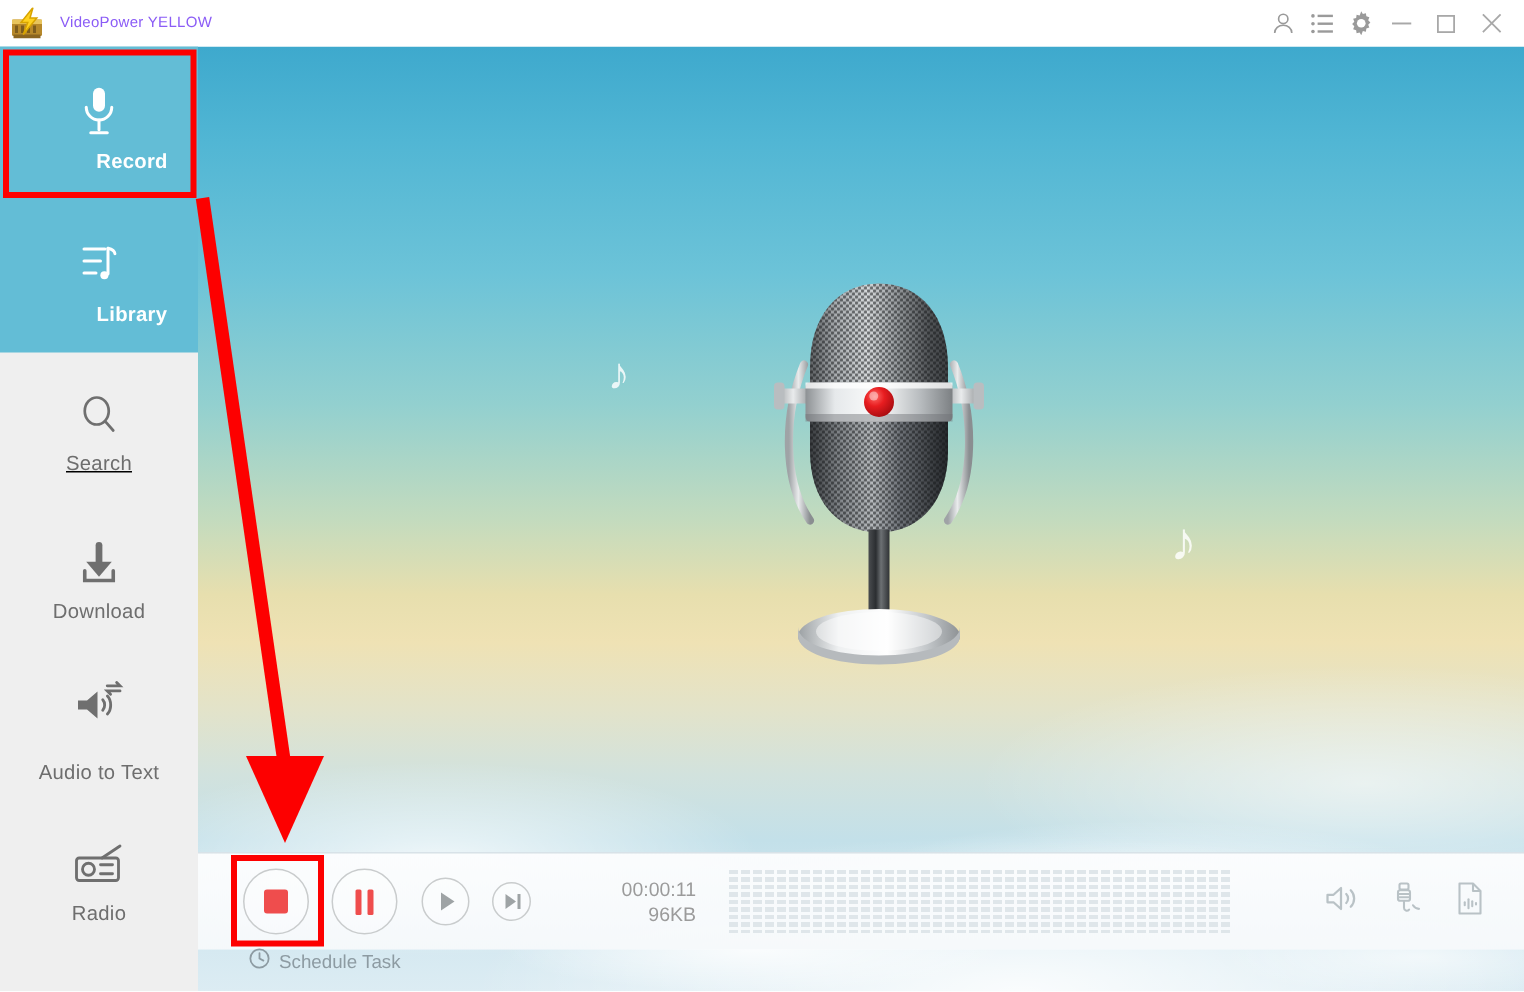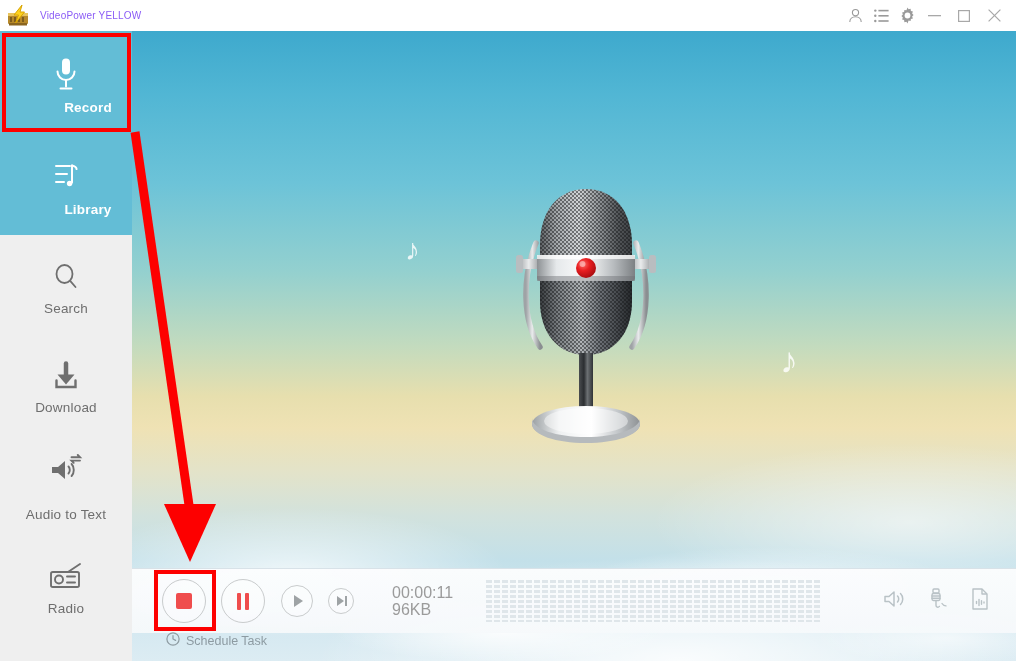--- a/index.html
+++ b/index.html
@@ -100,21 +100,21 @@
     background: #63bdd6;
   }
   .nav-item.active .nav-icon { color: #ffffff; }
   .nav-item.active .nav-label {
     color: #ffffff;
     font-weight: bold;
     margin-left: 44px;
   }
   #nav-0 { height: 103px; }
   #nav-1 { height: 101px; }
-  #nav-2 { height: 98px; }
+  #nav-2 { height: 98px; text-decoration: underline; }
   #nav-3 { height: 100px; }
   #nav-4 { height: 101px; gap: 12px; }
   #nav-5 { height: 100px; }
 
   
   .content {
     position: absolute;
     left: 132px; top: 31px;
     width: 884px;
     height: 630px;
@@ -219,22 +219,22 @@
     margin-left: 1px;
   }
   .endbar {
     width: 2px; height: 10px;
     background: #9ea3a5;
     margin-left: 1px;
   }
   .readout {
     margin-left: 38px;
     width: 72px;
-    text-align: left;
-    font-size: 16px;
+    text-align: right;
+    font-size: 13px;
     color: #9b9b9b;
     line-height: 17px;
     flex: none;
   }
   .meter {
     margin-left: 22px;
     width: 378px;
     height: 42px;
     flex: none;
     display: flex;

